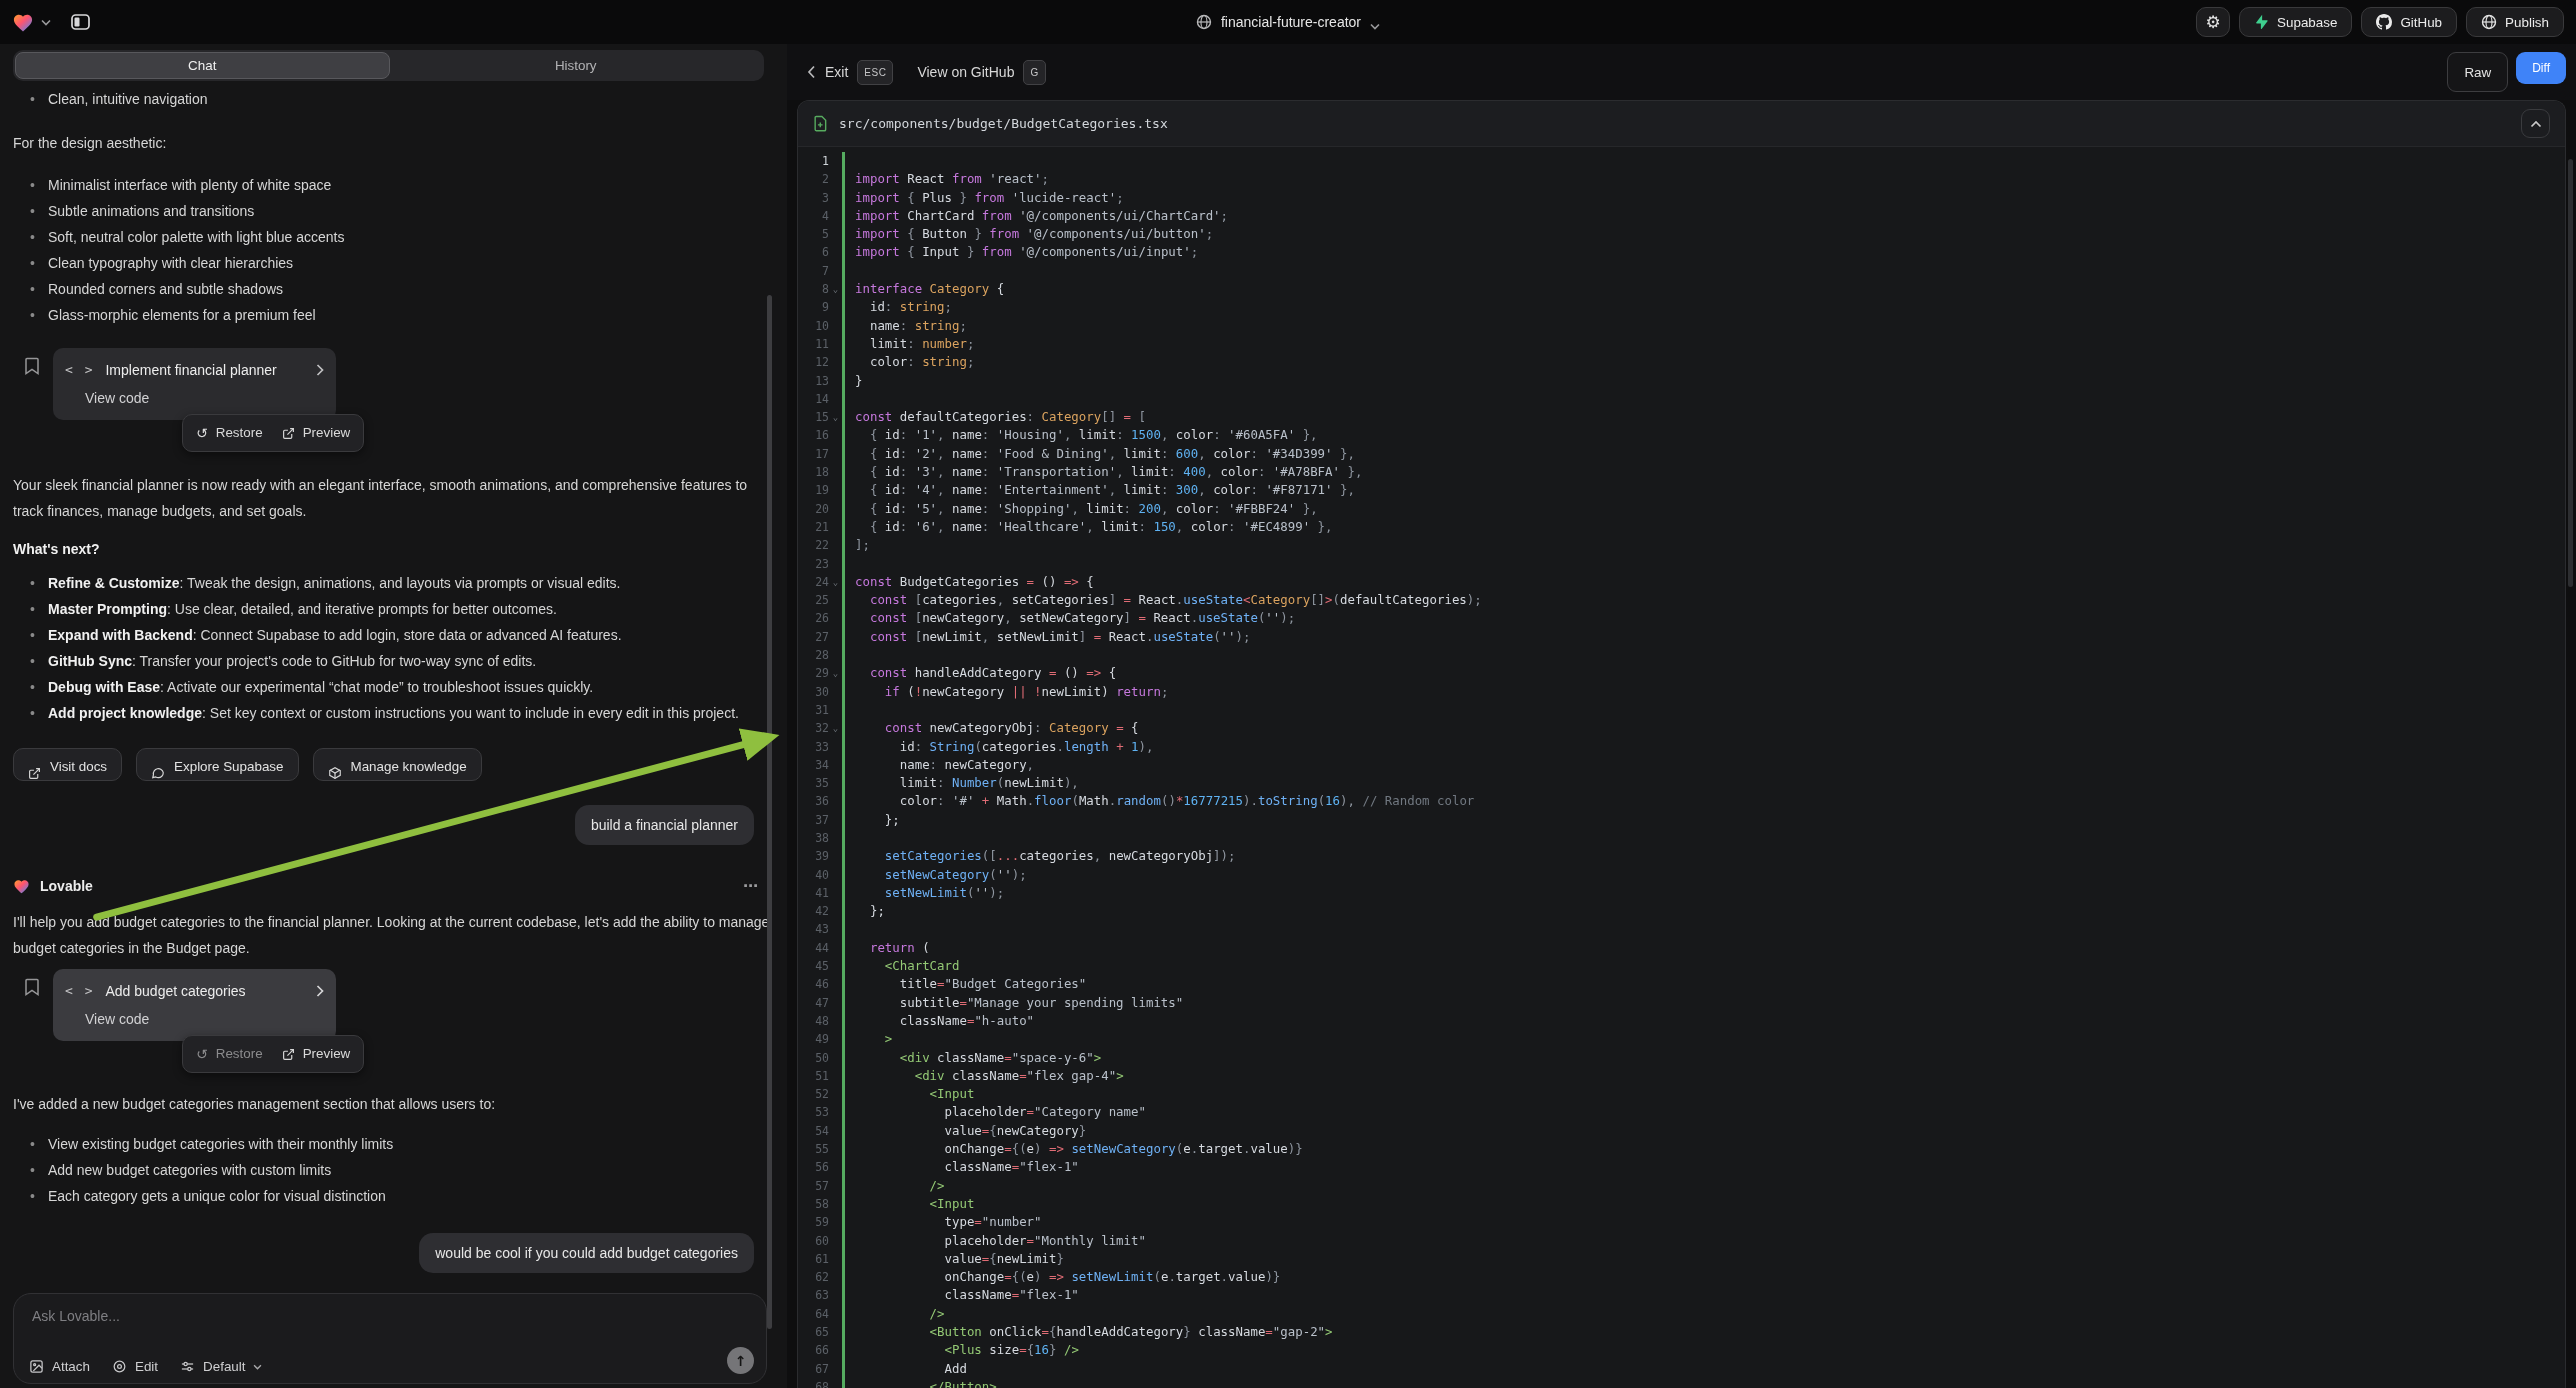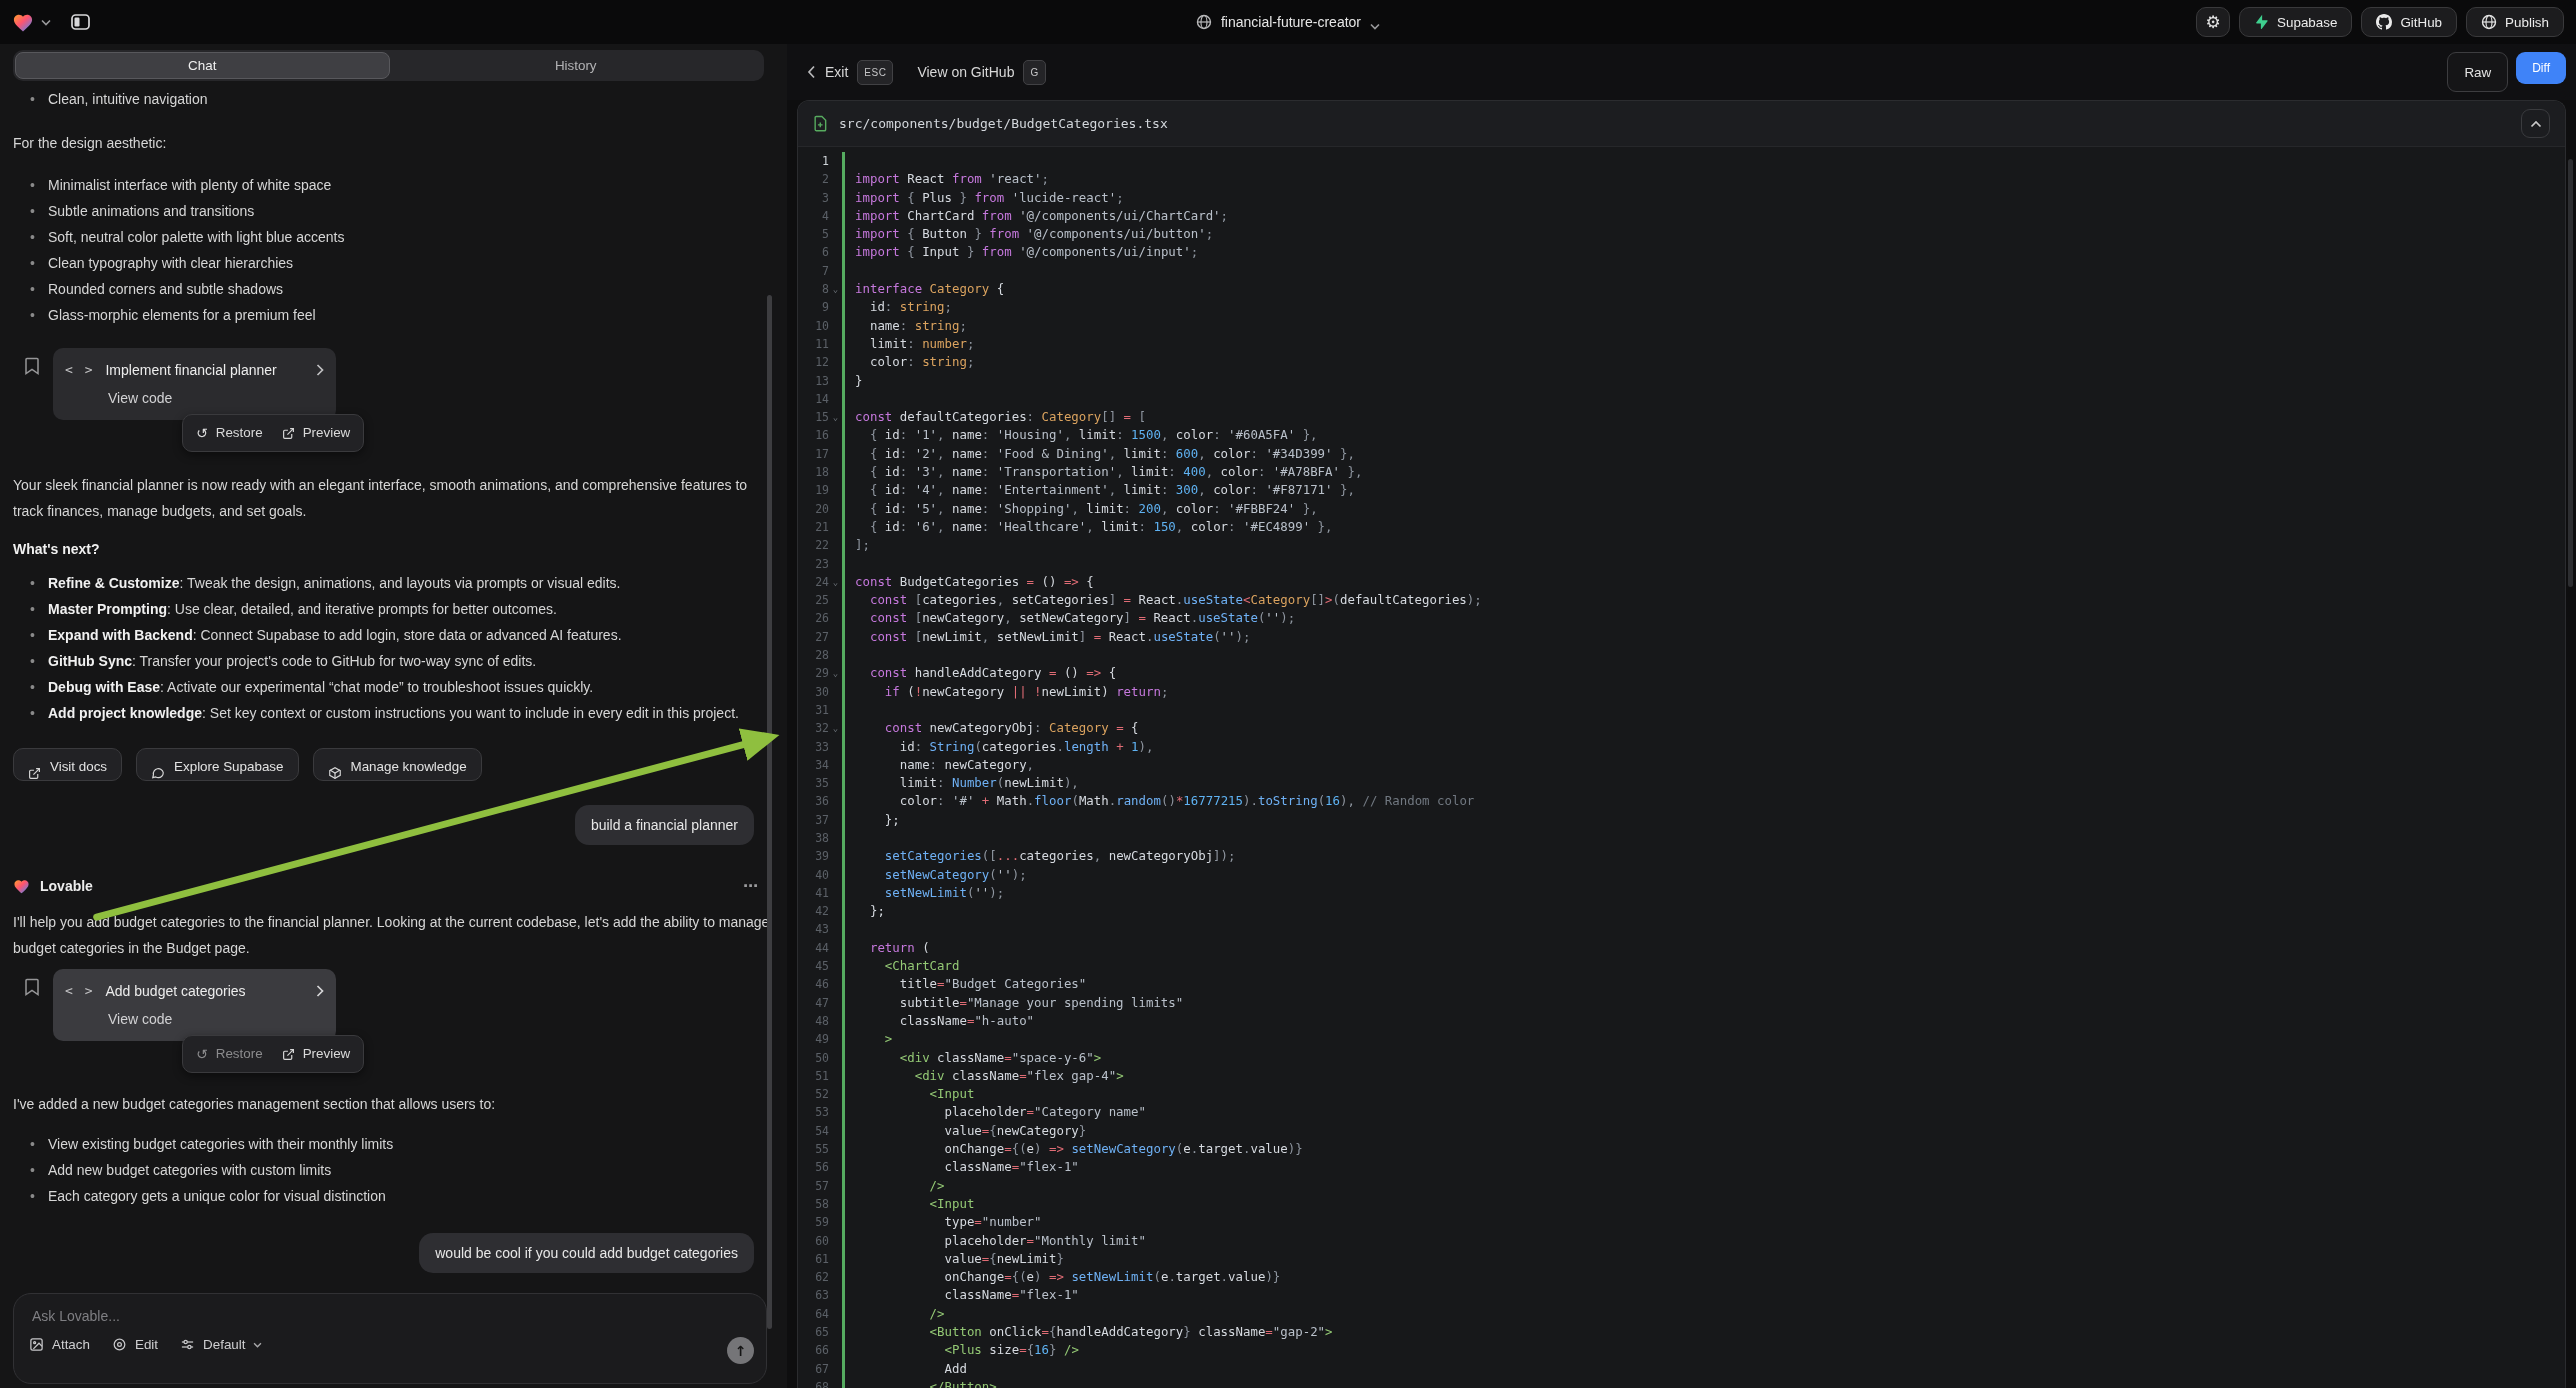--- a/index.html
+++ b/index.html
@@ -40,41 +40,41 @@
   .m-top14{margin-top:14px}.m-top16{margin-top:16px}.m-top18{margin-top:18px}.m-top20{margin-top:20px}.m-top52{margin-top:52px}
   .bold{font-weight:bold;color:#f1f1f1}
 
   .version-row{display:flex;align-items:flex-start;gap:13px;margin-top:20px}
   .bm-wrap{margin-left:11px;margin-top:9px}
   .vcard{width:283px;background:#2b2b2e;border-radius:10px;padding:9px 12px}
   .vcard.hl{background:#3b3b3f}
   .vc-top{display:flex;align-items:center;gap:11px;font-weight:500;color:#ededed}
   .code-glyph{font-family:"DejaVu Sans Mono",monospace;font-size:13px;color:#c4c4c6;letter-spacing:2px}
   .vc-top .gt{margin-left:auto}
-  .vc-link{margin-left:43px;margin-top:2px;color:#d2d2d4}
+  .vc-link{margin-left:20px;margin-top:2px;color:#d2d2d4}
 
   .rp-pill{position:relative;z-index:2;margin:-6px 0 0 169px;width:max-content;display:flex;gap:19px;align-items:center;
     background:#222225;border:1px solid #3a3a3d;border-radius:10px;padding:5px 13px;font-size:13.4px;color:#dadada;box-shadow:0 3px 10px rgba(0,0,0,.45)}
   .rp-item{display:flex;gap:8px;align-items:center}
   .rp-item.dim{color:#8b8b8d}
   .restore-glyph{font-family:"DejaVu Sans",sans-serif;font-size:14px;line-height:1}
 
   .qa-row{display:flex;gap:14px;margin-top:22px}
   .qa-btn{display:flex;align-items:flex-end;gap:9px;height:33px;padding:0 14px;background:#222225;border:1px solid #3a3a3d;border-radius:10px;font-size:13.4px;color:#e3e3e3}
 
   .bubble-row{display:flex;justify-content:flex-end;margin-top:24px;padding-right:20px}
   .bubble{background:#2e2e32;border-radius:14px;padding:7px 16px;font-size:14px;color:#e7e7e7}
 
   .assistant-header{display:flex;align-items:center;gap:10px;margin-top:28px;color:#ededed;font-weight:600;font-size:14px}
   .menu-dots{margin-left:auto;margin-right:15px;color:#9b9b9d;font-size:15px;letter-spacing:1px;font-family:"DejaVu Sans",sans-serif}
 
   
   .composer{position:absolute;left:13px;right:20px;bottom:4px;height:91px;background:#1b1b1d;border:1px solid #313134;border-radius:18px;z-index:3}
   .composer-ph{position:absolute;top:14px;left:18px;color:#7f7f83;font-size:14px}
-  .composer-row{position:absolute;left:15px;right:12px;bottom:19px;display:flex;align-items:flex-start;gap:22px}
+  .composer-row{position:absolute;left:15px;right:12px;bottom:9px;display:flex;align-items:flex-end;gap:22px}
   .c-act{display:flex;align-items:center;gap:8px;color:#cfcfd1;font-size:13.4px}
   .send-btn{margin-left:auto;width:27px;height:27px;border-radius:50%;background:#757578;color:#151515;display:flex;align-items:center;justify-content:center;font-size:14px;font-weight:bold;font-family:"DejaVu Sans",sans-serif}
   .chat-scrollbar{position:absolute;right:15px;top:251px;width:5px;height:1034px;border-radius:3px;background:#3d3d40;z-index:4}
 
   
   .code-header{position:absolute;top:0;left:0;right:0;height:56px;display:flex;align-items:center;padding:0 10px 0 20px;color:#d8d8d8;background:#101012}
   .ch-group{display:flex;align-items:center;gap:9px;font-size:14px}
   .ch-vgh{margin-left:24px}
   kbd{background:#242427;border:1px solid #414144;border-radius:5px;padding:6px 6px;font-size:10px;color:#c6c6c8;font-family:"Liberation Sans",sans-serif;letter-spacing:0.5px}
   .ch-right{margin-left:auto;display:flex;gap:8px}

